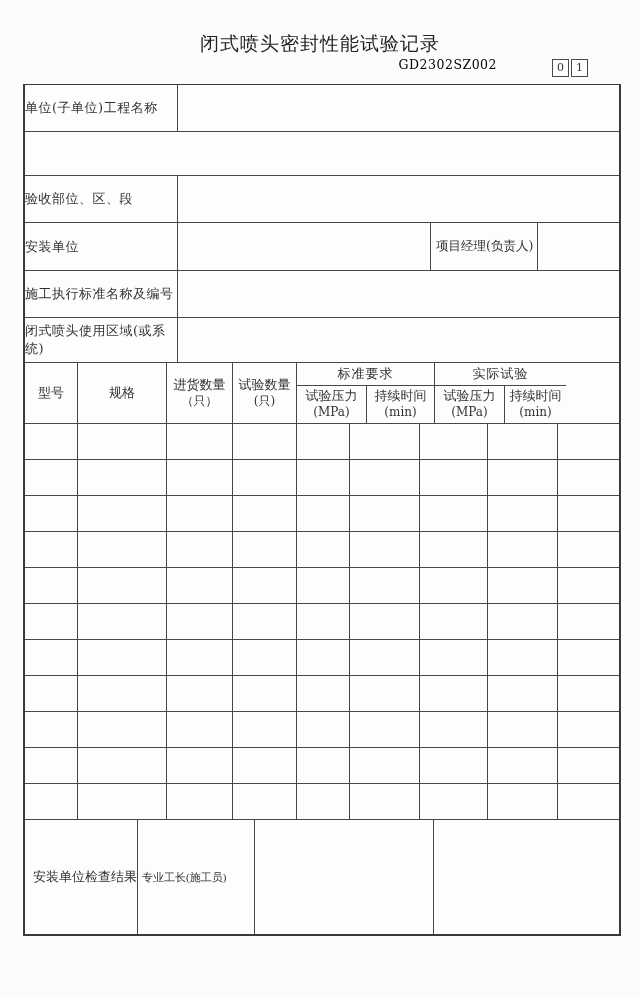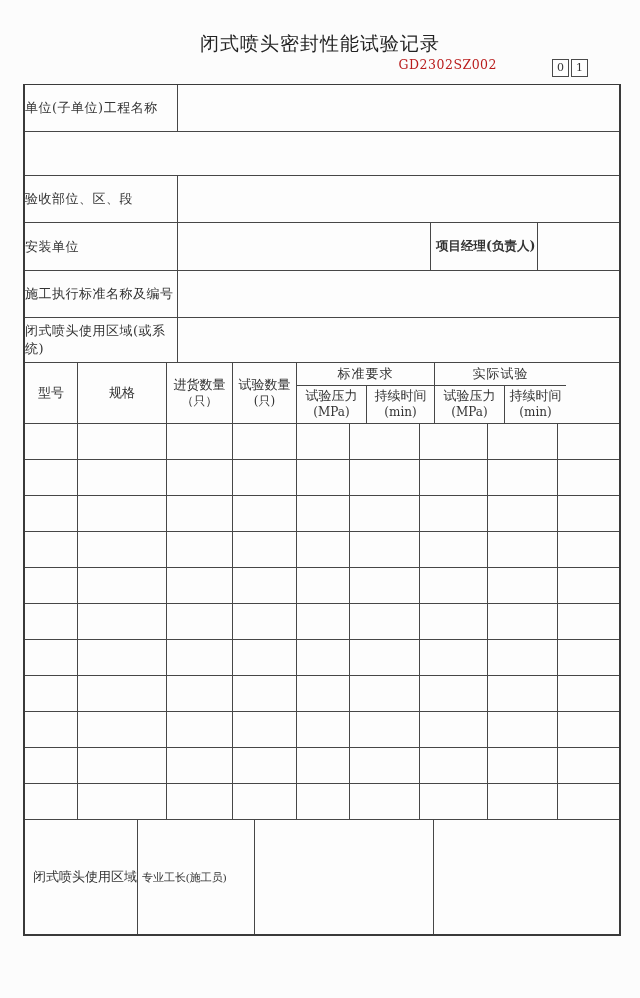--- a/index.html
+++ b/index.html
@@ -11,21 +11,21 @@
     color:#2a2a2a;
     overflow:hidden;
   }
   .title{
     position:absolute;top:31px;left:0;width:100%;
     text-align:center;font-size:19px;font-weight:normal;letter-spacing:1px;
     color:#222;
   }
   .code{
     position:absolute;top:57px;right:143px;
-    font-size:12.5px;letter-spacing:.5px;color:#b91c1c;
+    font-size:12.5px;letter-spacing:.5px;color:#000000;
   }
   .pagebox{
     position:absolute;top:59px;width:15px;height:16px;
     border:1px solid #4a4a4a;background:#fefefe;
     font-size:11px;line-height:16px;text-align:center;color:#333;
   }
   .pagebox.b0{left:552px;}
   .pagebox.b1{left:571px;}
 
   .sheet{
@@ -39,21 +39,21 @@
 
   
   .irow .label-cell{
     width:153px;display:flex;align-items:center;
     font-size:13px;letter-spacing:.5px;color:#333;
   }
   .irow .value-cell{flex:1;}
   .h46{height:46px}.h43{height:43px}.h47{height:47px}.h44{height:44px}
   .mgr-label{
     width:107px;display:flex;align-items:center;
-    padding-left:5px;font-size:12.5px;white-space:nowrap;color:#333;font-weight:bold;
+    padding-left:5px;font-size:12.5px;white-space:nowrap;color:#333;
   }
   .mgr-value{width:81px;border-right:none;}
   .inst-value{width:253px;}
 
   
   .thead{display:flex;height:60px;border-bottom:1px solid #474747;}
   .hc{
     display:flex;flex-direction:column;align-items:center;justify-content:center;
     font-size:13px;line-height:1.3;color:#333;text-align:center;
   }
@@ -286,19 +286,19 @@
       <div class="cell c4"></div>
       <div class="cell c5"></div>
       <div class="cell c6"></div>
       <div class="cell c7"></div>
       <div class="cell c8"></div>
       <div class="cell c9"></div>
     </div>
     </div>
 
   <div class="frow">
-    <div class="fcell f1">闭式喷头使用区域</div>
+    <div class="fcell f1">安装单位检查结果</div>
     <div class="fcell f2">专业工长(施工员)</div>
     <div class="fcell f3"></div>
     <div class="fcell f5"></div>
   </div>
 
 </div>
 
 </body></html>

